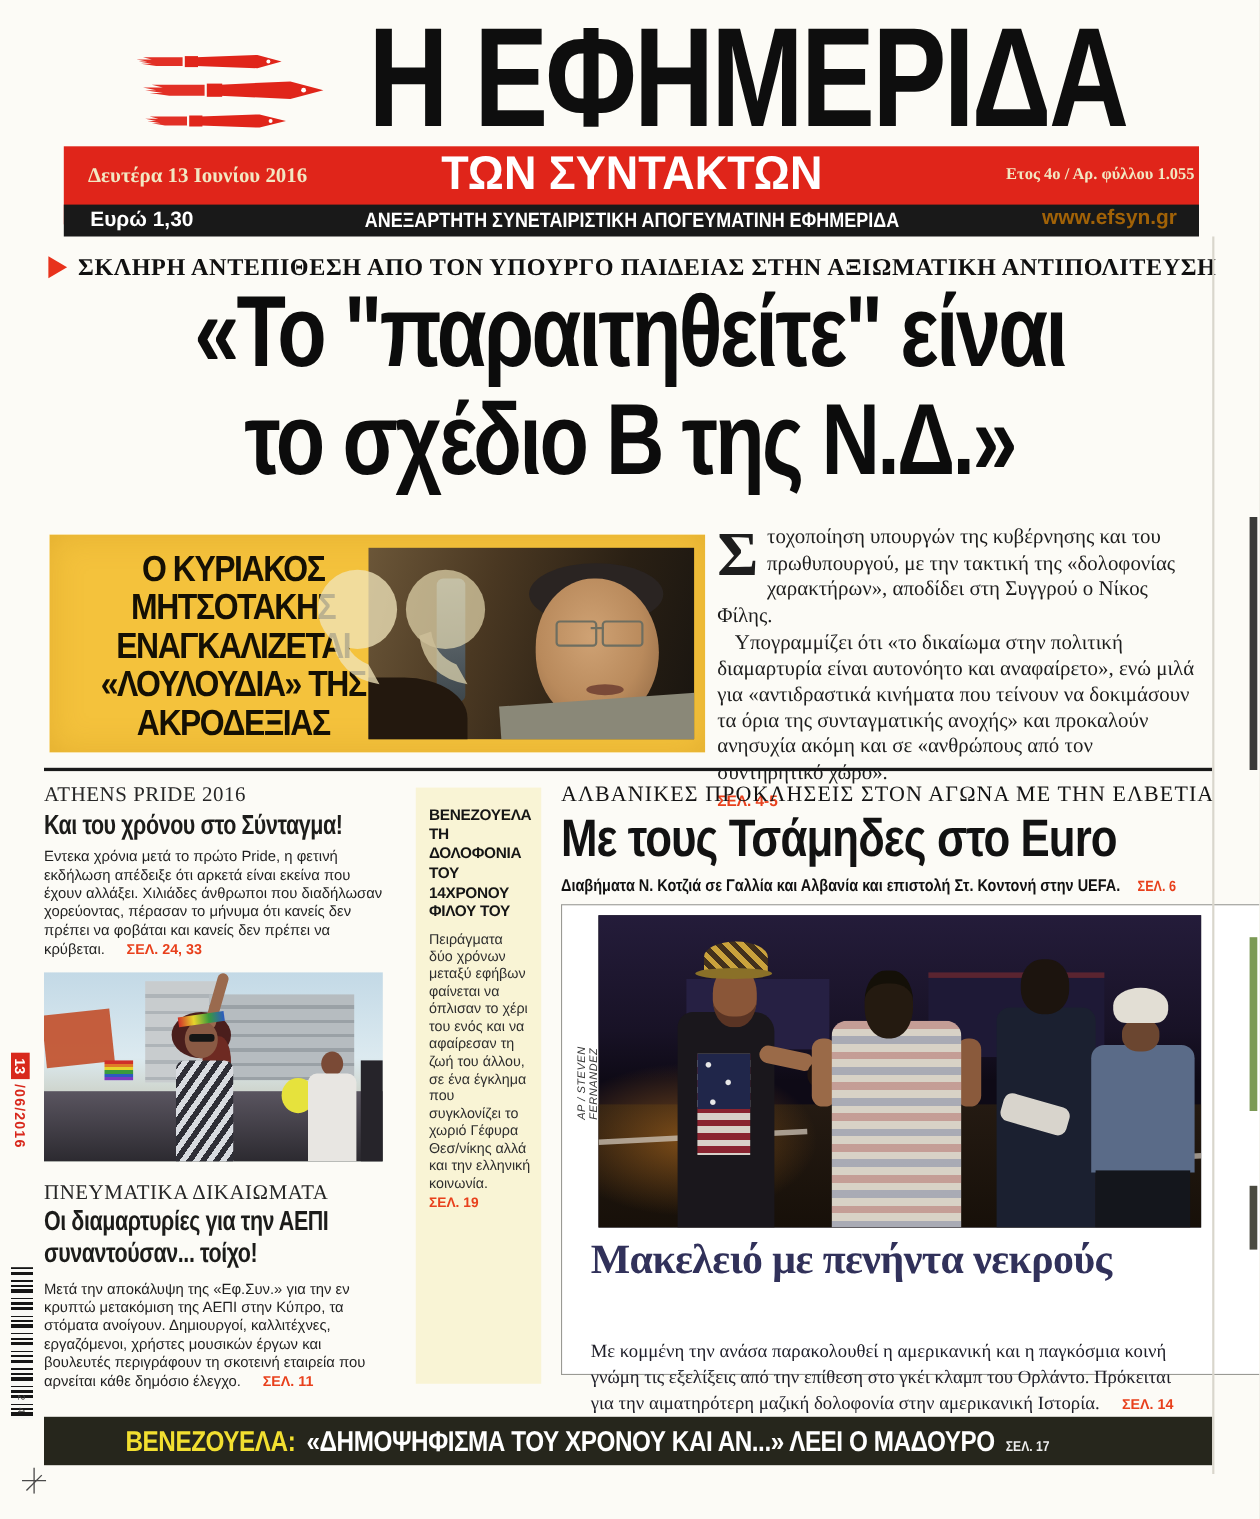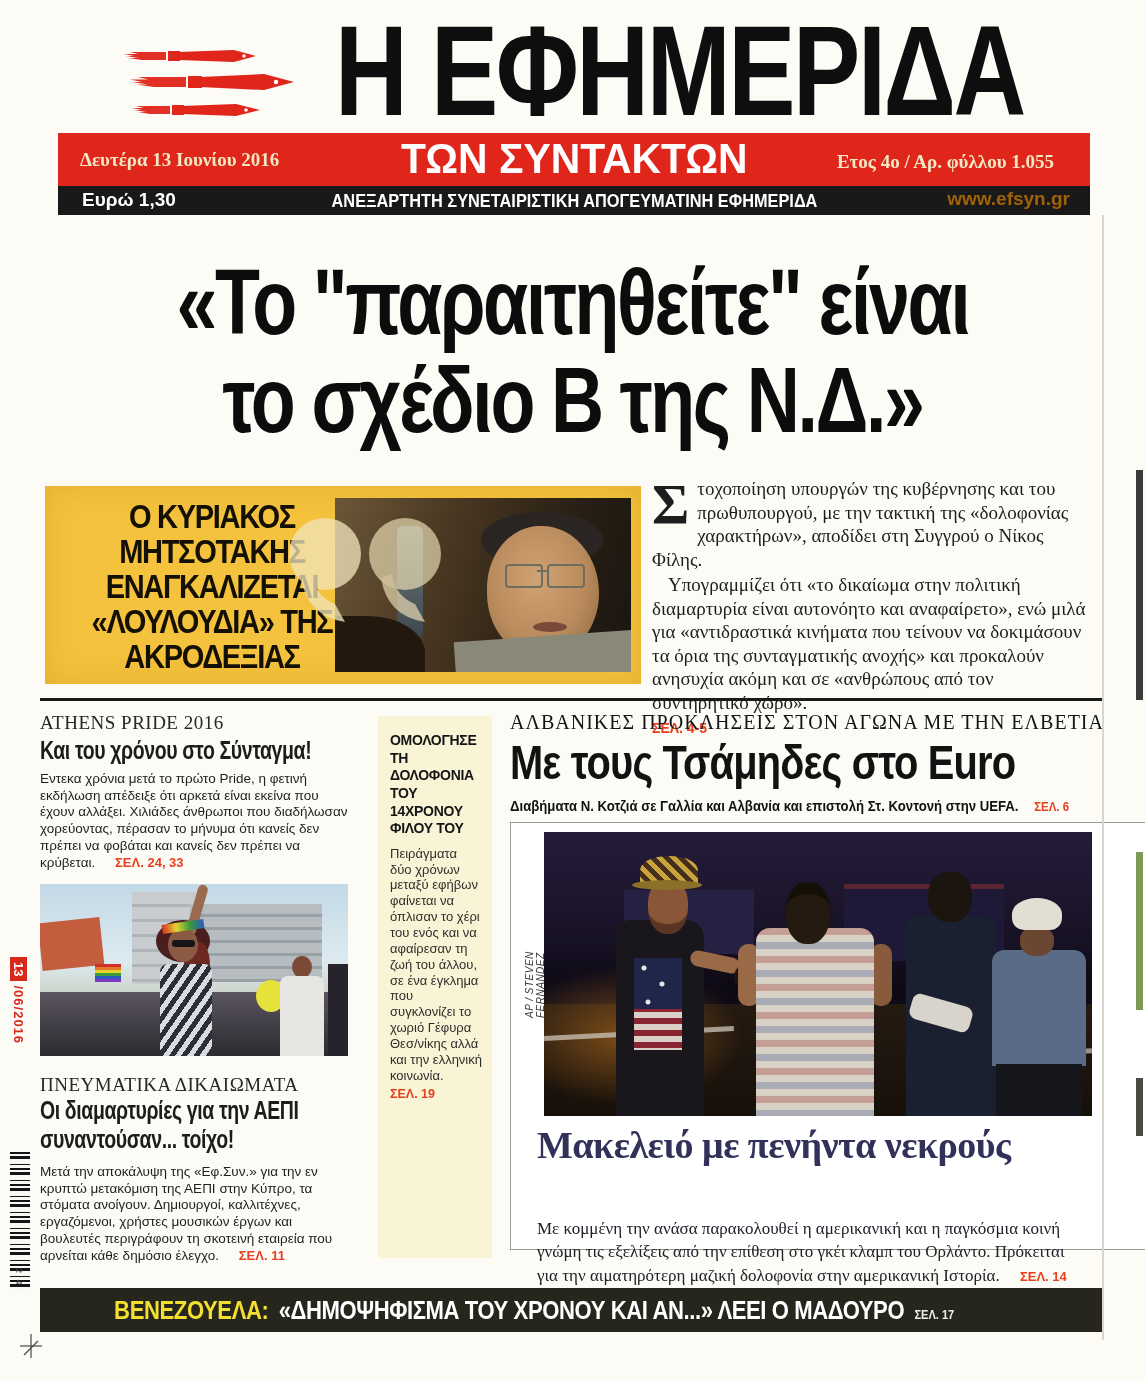--- a/index.html
+++ b/index.html
@@ -12,21 +12,21 @@
   
   #mast-title{left:210px;top:6px;width:940px;height:128px;display:flex;align-items:center;justify-content:center;}
   #mast-title span{font-size:126px;font-weight:bold;letter-spacing:-3px;white-space:nowrap;
                    transform:scale(0.80,1.02);color:#0e0e0e;}
   #pens{left:116px;top:32px;width:200px;height:96px;}
   #red-band{left:58px;top:133px;width:1032px;height:71px;background:#e0251a;}
   #red-band .date{position:absolute;left:22px;top:16px;font-size:19px;font-weight:bold;color:#f2e7c2;}
   #red-band .subtitle{position:absolute;left:0;right:0;top:1px;text-align:center;}
   #red-band .subtitle span{display:inline-block;font-size:43px;font-weight:bold;color:#fff;
                            letter-spacing:0;white-space:nowrap;transform:scaleX(.95);}
-  #red-band .issue{position:absolute;right:36px;top:18px;font-size:19px;font-weight:bold;color:#f2e7c2;}
+  #red-band .issue{position:absolute;right:4px;top:18px;font-size:15px;font-weight:bold;color:#f2e7c2;}
   #black-band{left:58px;top:186px;width:1032px;height:29px;background:#191919;}
   #black-band .price{position:absolute;left:24px;top:3px;font-size:19px;font-weight:bold;color:#fff;}
   #black-band .tagline{position:absolute;left:0;right:0;top:4px;text-align:center;}
   #black-band .tagline span{display:inline-block;font-size:19px;font-weight:bold;color:#fff;white-space:nowrap;transform:scaleX(.86);}
   #black-band .site{position:absolute;right:20px;top:2px;font-size:19px;font-weight:bold;color:#a16207;}
 
   
   #kicker{left:44px;top:230px;display:flex;align-items:center;gap:10px;}
   #kicker .tri{width:0;height:0;border-left:17px solid #e8321c;border-top:10px solid transparent;border-bottom:10px solid transparent;}
   #kicker .ktext{font-family:"Liberation Serif",serif;font-weight:bold;font-size:22px;letter-spacing:.5px;color:#101010;}
@@ -212,20 +212,24 @@
     <div class="subtitle"><span>ΤΩΝ ΣΥΝΤΑΚΤΩΝ</span></div>
     <div class="issue serif">Ετος 4ο / Αρ. φύλλου 1.055</div>
   </div>
 
   <div id="black-band" class="abs">
     <div class="price">Ευρώ 1,30</div>
     <div class="tagline"><span>ΑΝΕΞΑΡΤΗΤΗ ΣΥΝΕΤΑΙΡΙΣΤΙΚΗ ΑΠΟΓΕΥΜΑΤΙΝΗ ΕΦΗΜΕΡΙΔΑ</span></div>
     <div class="site">www.efsyn.gr</div>
   </div>
 
+  <div id="kicker" class="abs">
+    <div class="tri"></div>
+    <div class="ktext">ΣΚΛΗΡΗ ΑΝΤΕΠΙΘΕΣΗ ΑΠΟ ΤΟΝ ΥΠΟΥΡΓΟ ΠΑΙΔΕΙΑΣ ΣΤΗΝ ΑΞΙΩΜΑΤΙΚΗ ΑΝΤΙΠΟΛΙΤΕΥΣΗ</div>
+  </div>
 
   <div id="headline" class="abs">
     <div>«Το "παραιτηθείτε" είναι</div>
     <div>το σχέδιο Β της Ν.Δ.»</div>
   </div>
 
   <div id="hlbox" class="abs">
     <div class="title">Ο ΚΥΡΙΑΚΟΣ ΜΗΤΣΟΤΑΚΗΣ ΕΝΑΓΚΑΛΙΖΕΤΑΙ «ΛΟΥΛΟΥΔΙΑ» ΤΗΣ ΑΚΡΟΔΕΞΙΑΣ</div>
     <div id="filis">
       <div class="bottle"></div>
@@ -285,21 +289,21 @@
 
   <div id="aepi-label" class="abs sect-label">ΠΝΕΥΜΑΤΙΚΑ ΔΙΚΑΙΩΜΑΤΑ</div>
   <div id="aepi-headline" class="abs">Οι διαμαρτυρίες για την ΑΕΠΙ συναντούσαν... τοίχο!</div>
   <div id="aepi-body" class="abs col-body">
     <span>Μετά την αποκάλυψη της «Εφ.Συν.» για την εν κρυπτώ μετακόμιση της ΑΕΠΙ στην Κύπρο, τα στόματα ανοίγουν. Δημιουργοί, καλλιτέχνες, εργαζόμενοι, χρήστες μουσικών έργων και βουλευτές περιγράφουν τη σκοτεινή εταιρεία που αρνείται κάθε δημόσιο έλεγχο.</span>
     <span class="ref">ΣΕΛ. 11</span>
   </div>
 
   <div id="mini" class="abs">
     <div class="inner">
-      <div class="title">ΟΜΟΛΟΓΗΣΕ ΤΗ ΔΟΛΟΦΟΝΙΑ ΤΟΥ 14ΧΡΟΝΟΥ ΦΙΛΟΥ ΤΟΥ</div>
+      <div class="title">ΒΕΝΕΖΟΥΕΛΑ ΤΗ ΔΟΛΟΦΟΝΙΑ ΤΟΥ 14ΧΡΟΝΟΥ ΦΙΛΟΥ ΤΟΥ</div>
       <div class="body">Πειράγματα δύο χρόνων μεταξύ εφήβων φαίνεται να όπλισαν το χέρι του ενός και να αφαίρεσαν τη ζωή του άλλου, σε ένα έγκλημα που συγκλονίζει το χωριό Γέφυρα Θεσ/νίκης αλλά και την ελληνική κοινωνία.</div>
       <span class="ref">ΣΕΛ. 19</span>
     </div>
   </div>
 
   <div id="euro-kicker" class="abs serif">ΑΛΒΑΝΙΚΕΣ ΠΡΟΚΛΗΣΕΙΣ ΣΤΟΝ ΑΓΩΝΑ ΜΕ ΤΗΝ ΕΛΒΕΤΙΑ</div>
   <div id="euro-headline" class="abs">Με τους Τσάμηδες στο Euro</div>
   <div id="euro-sub" class="abs">
     <span class="main">Διαβήματα Ν. Κοτζιά σε Γαλλία και Αλβανία και επιστολή Στ. Κοντονή στην UEFA.</span>
     <span class="ref">ΣΕΛ. 6</span>

